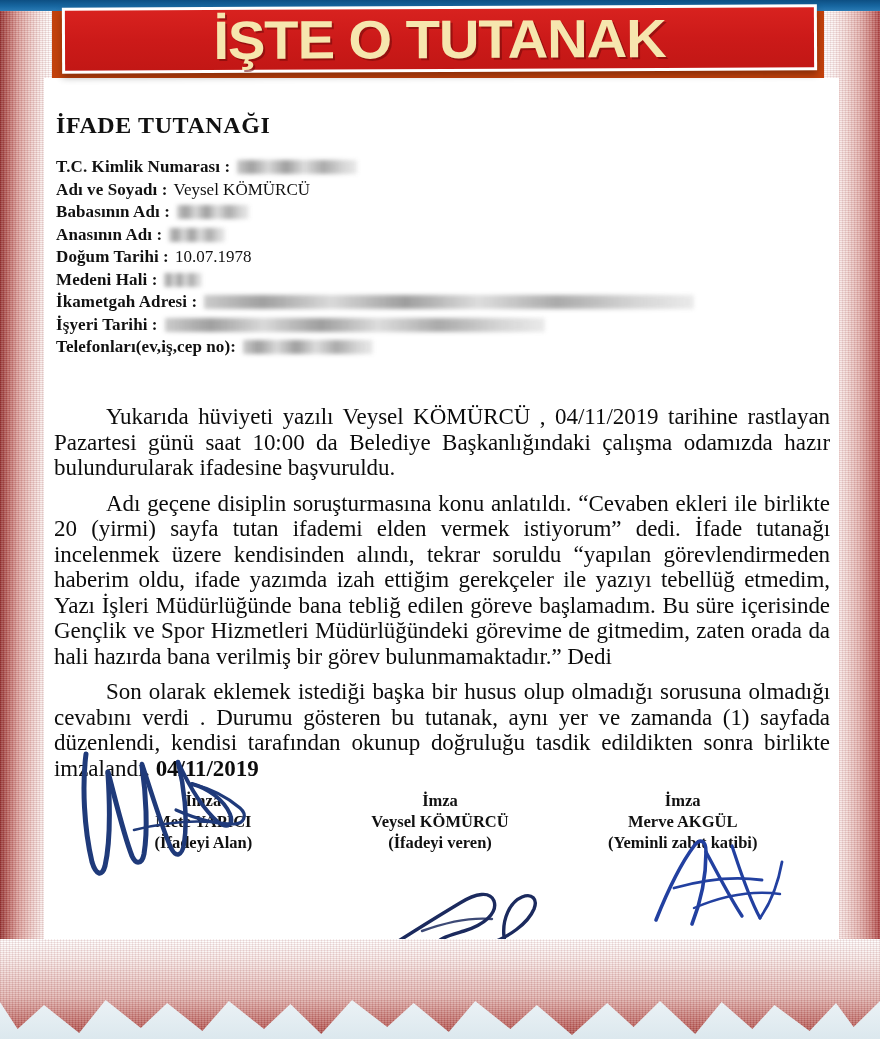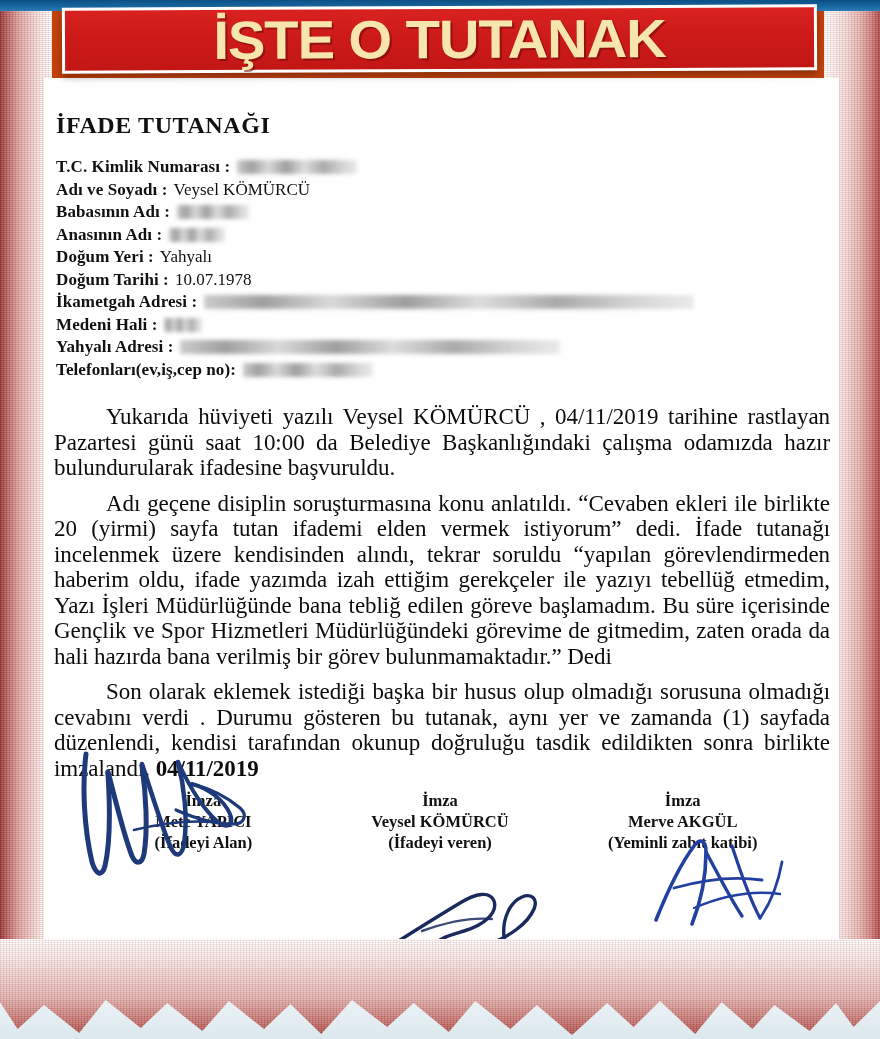--- a/index.html
+++ b/index.html
@@ -253,37 +253,33 @@
         </div>
         <div class="field-row">
           <span class="field-label">Babasının Adı :</span>
           <span class="redact" style="width: 72px;"></span>
         </div>
         <div class="field-row">
           <span class="field-label">Anasının Adı :</span>
           <span class="redact" style="width: 56px;"></span>
         </div>
         <div class="field-row">
-          <span class="field-label">Doğum Yeri :</span>
-          <span class="field-value">Yahyalı</span>
-        </div>
-        <div class="field-row">
           <span class="field-label">Doğum Tarihi :</span>
           <span class="field-value">10.07.1978</span>
         </div>
         <div class="field-row">
+          <span class="field-label">Medeni Hali :</span>
+          <span class="redact" style="width: 38px;"></span>
+        </div>
+        <div class="field-row">
           <span class="field-label">İkametgah Adresi :</span>
           <span class="redact" style="width: 490px;"></span>
         </div>
         <div class="field-row">
-          <span class="field-label">Medeni Hali :</span>
-          <span class="redact" style="width: 38px;"></span>
-        </div>
-        <div class="field-row">
-          <span class="field-label">Yahyalı Adresi :</span>
+          <span class="field-label">İşyeri Tarihi :</span>
           <span class="redact" style="width: 380px;"></span>
         </div>
         <div class="field-row">
           <span class="field-label">Telefonları(ev,iş,cep no):</span>
           <span class="redact" style="width: 130px;"></span>
         </div>
       </div>
 
     <div class="body-copy">
         <p class="para"><span>Yukarıda hüviyeti yazılı Veysel KÖMÜRCÜ , 04/11/2019 tarihine rastlayan Pazartesi günü saat 10:00 da Belediye Başkanlığındaki çalışma odamızda hazır bulundurularak ifadesine başvuruldu.</span></p>

